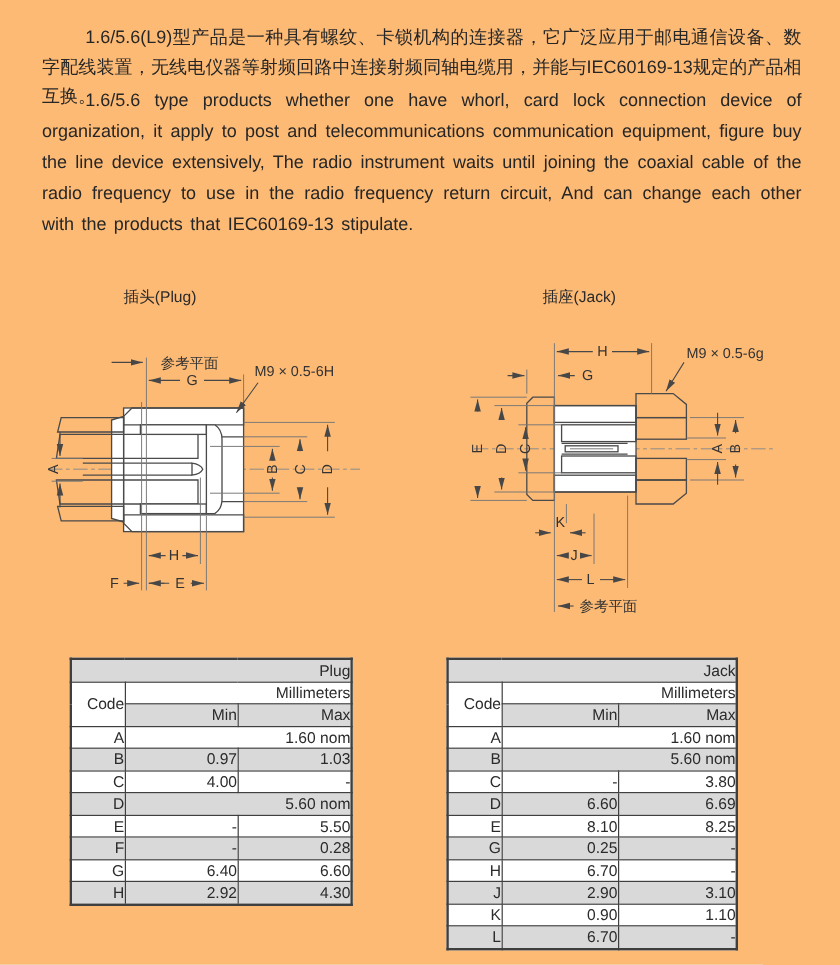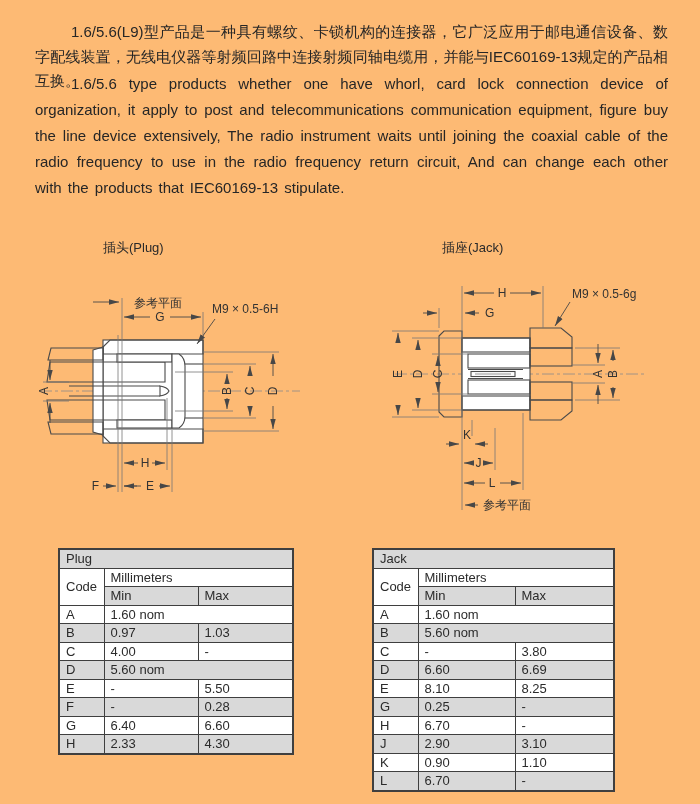--- a/index.html
+++ b/index.html
@@ -5,34 +5,34 @@
   html,body{margin:0;padding:0;background:#e8e8e8;}
   .page{position:relative;width:700px;height:804px;background:#fdba74;overflow:hidden;
         font-family:"Liberation Sans",sans-serif;color:#2b2b2b;}
   .para{position:absolute;left:35px;width:633px;text-align:justify;color:#262626;}
   .para-cn{top:5px;font-size:15px;line-height:24.5px;text-indent:36px;}
   .para-en{top:56px;font-size:15px;line-height:26px;text-indent:36px;word-spacing:2px;}
   .heading{position:absolute;left:35px;top:195px;font-size:16.5px;font-weight:bold;color:#1e1e1e;}
   .heading span{margin-right:6px;}
   .fig-title{position:absolute;font-size:13px;color:#2a2a2a;}
   .fig-title.plug{left:103px;top:239px;}
-  .fig-title.jack{left:442px;top:239px;}
+  .fig-title.jack{left:452px;top:239px;}
   svg.drawing{position:absolute;}
   svg .o{stroke:#4a4a4a;stroke-width:1.1;fill:none;}
   svg .of{stroke:#4a4a4a;stroke-width:1.1;fill:#ffffff;}
   svg .x{stroke:#767676;stroke-width:0.8;fill:none;}
   svg .dm{stroke:#474747;stroke-width:0.9;fill:none;}
   svg .cl{stroke:#8a8a8a;stroke-width:0.8;fill:none;stroke-dasharray:12 3 3 3;}
   svg .lb{font-family:"Liberation Sans",sans-serif;font-size:12px;fill:#333;}
   svg .lbm{font-family:"Liberation Sans",sans-serif;font-size:12px;fill:#333;text-anchor:middle;}
   svg .lbe{font-family:"Liberation Sans",sans-serif;font-size:12px;fill:#333;text-anchor:end;}
   table.dim-table{position:absolute;border-collapse:collapse;table-layout:fixed;
         font-size:13px;color:#2b2b2b;background:#fff;border:2px solid #3f3f3f;}
-  table.dim-table td{border:1.5px solid #3f3f3f;text-align:left;height:17.5px;
-        padding:0 6px;overflow:hidden;white-space:nowrap;margin-left:47px;}
+  table.dim-table td{border:1.5px solid #3f3f3f;text-align:right;height:17.5px;
+        padding:0 0;overflow:hidden;white-space:nowrap;margin-left:47px;}
   table.dim-table td.shade{background:#d9d9d9;}
   #plug-table{left:58px;top:548px;width:234px;}
   #jack-table{left:372px;top:548px;width:241px;}
 </style>
 </head>
 <body>
 
 <div class="page">
 
   <p class="para para-cn">1.6/5.6(L9)型产品是一种具有螺纹、卡锁机构的连接器，它广泛应用于邮电通信设备、数字配线装置，无线电仪器等射频回路中连接射频同轴电缆用，并能与IEC60169-13规定的产品相互换。</p>
@@ -274,21 +274,21 @@
           <td class="shade">-</td>
           <td class="shade">0.28</td>
         </tr>
         <tr>
           <td>G</td>
           <td>6.40</td>
           <td>6.60</td>
         </tr>
         <tr>
           <td class="shade">H</td>
-          <td class="shade">2.33</td>
+          <td class="shade">2.92</td>
           <td class="shade">4.30</td>
         </tr>
       </tbody>
   </table>
 
   <table class="dim-table" id="jack-table">
     <colgroup>
         <col style="width:45px">
         <col style="width:97px">
         <col style="width:99px">

